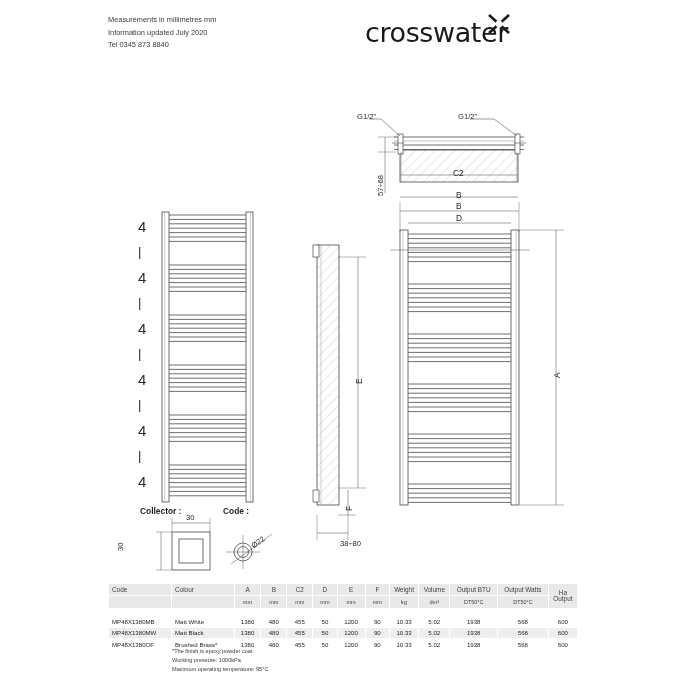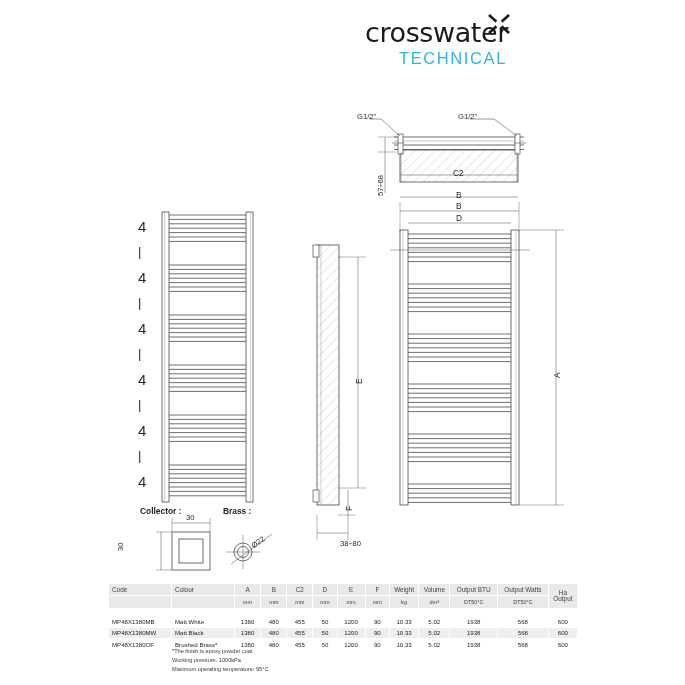--- a/index.html
+++ b/index.html
@@ -40,31 +40,35 @@
   .tbl .delt small{font-size:5.4px;}
   .tbl .twoline{font-size:5.6px;line-height:6.4px;}
 
   .foot{position:absolute;left:172px;font-size:5.6px;color:#3a3a3a;white-space:nowrap;}
 </style>
 </head>
 <body>
 
 <div class="page">
 
+  <div class="hdr-text">
+    <div>Measurements in millimetres mm</div>
+    <div>Information updated July 2020</div>
+    <div>Tel  0345 873 8840</div>
+  </div>
 
   <div class="logo-wrap">
     <div style="position:relative;display:inline-block;">
       <span class="logo-word">crosswater</span>
       <svg class="logo-x" viewBox="0 0 22 22">
         <path d="M1 1 L21 19" stroke="#1a1a1a" stroke-width="2.6" fill="none" stroke-linecap="butt"></path>
         <path d="M21 1 L1 19" stroke="#1a1a1a" stroke-width="2.6" fill="none" stroke-linecap="butt"></path>
         <circle cx="11" cy="10" r="3.4" fill="#ffffff"></circle>
       </svg>
     </div>
-    <div class="logo-sub">TECHNICAL</div>
   </div>
 
   <svg width="685" height="560" viewBox="0 0 685 560" style="position:absolute;left:0;top:90px;">
     <defs>
       <pattern id="hatch" width="7" height="7" patternTransform="rotate(45)" patternUnits="userSpaceOnUse">
         <line x1="0" y1="0" x2="0" y2="7" stroke="#b9b9b9" stroke-width="0.7"></line>
       </pattern>
       <marker id="ar" markerWidth="7" markerHeight="7" refX="6" refY="2.4" orient="auto">
         <path d="M0,0 L6.5,2.4 L0,4.8 z" fill="#231f20"></path>
       </marker>
@@ -312,21 +316,21 @@
       <div class="lbl" style="left: 138px; top: 320px; font-size: 15px; color: rgb(43, 43, 43);">4</div>
       <div class="lbl" style="left: 138px; top: 345.5px; font-size: 13px; color: rgb(43, 43, 43);">|</div>
       <div class="lbl" style="left: 138px; top: 371px; font-size: 15px; color: rgb(43, 43, 43);">4</div>
       <div class="lbl" style="left: 138px; top: 396.5px; font-size: 13px; color: rgb(43, 43, 43);">|</div>
       <div class="lbl" style="left: 138px; top: 422px; font-size: 15px; color: rgb(43, 43, 43);">4</div>
       <div class="lbl" style="left: 138px; top: 447.5px; font-size: 13px; color: rgb(43, 43, 43);">|</div>
       <div class="lbl" style="left: 138px; top: 473px; font-size: 15px; color: rgb(43, 43, 43);">4</div>
     </div>
 
   <div class="lbl-b" style="left:140px;top:506px;font-weight:bold;">Collector :</div>
-  <div class="lbl-b" style="left:223px;top:506px;font-weight:bold;">Brass :</div>
+  <div class="lbl-b" style="left:223px;top:506px;font-weight:bold;">Code :</div>
   <div class="lbl" style="left:186px;top:513px;">30</div>
   <div style="position:absolute;left:116px;top:551px;">
     <div class="lbl rot90" style="position:relative;">30</div>
   </div>
   <div style="position:absolute;left:255px;top:541px;">
     <div class="lbl" style="position:relative;transform:rotate(-36deg);transform-origin:left bottom;">Ø22</div>
   </div>
 
   <table class="tbl">
     <tbody>

